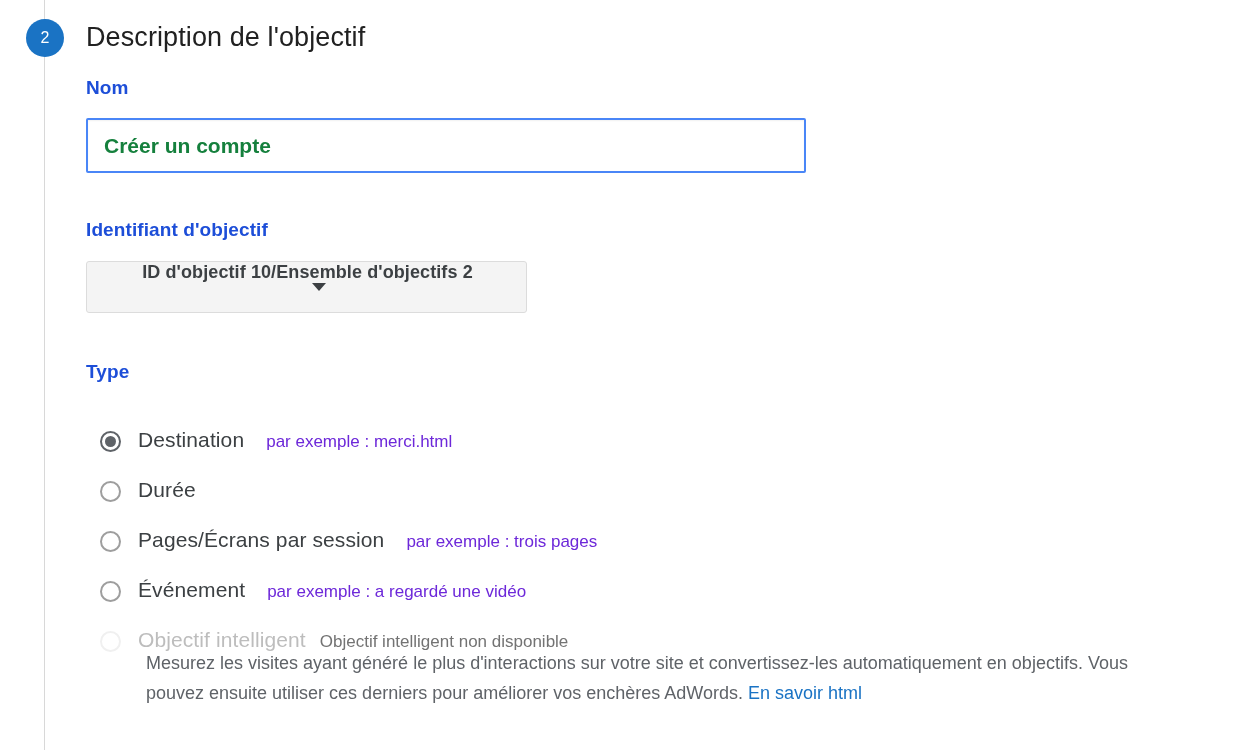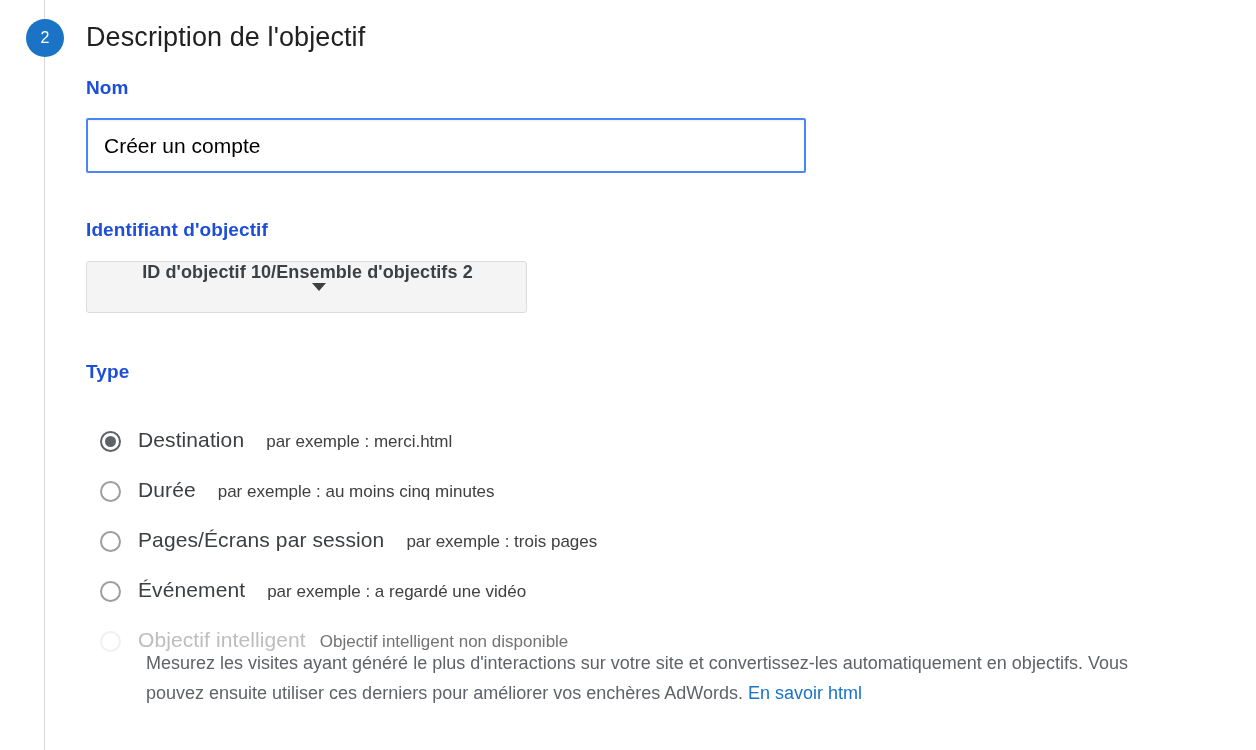--- a/index.html
+++ b/index.html
@@ -84,24 +84,25 @@
     position: absolute;
     left: 0;
     top: 118px;
     width: 720px;
     height: 55px;
     border: 2px solid #4a86f7;
     border-radius: 2px;
     background: #ffffff;
     font-family: "Liberation Sans", "DejaVu Sans", sans-serif;
     font-size: 21px;
-    color: #000000;
+    color: #15803d;
     padding: 0 16px;
     outline: none;
     box-shadow: inset 0 1px 2px rgba(0,0,0,.06);
+    font-weight: bold;
   }
 
   
   .ident-select {
     position: absolute;
     left: 0;
     top: 261px;
     height: 52px;
     min-width: 441px;
     display: inline-flex;
@@ -168,21 +169,21 @@
   .radio-label {
     font-size: 21px;
     color: #3c4043;
     letter-spacing: .1px;
     white-space: nowrap;
   }
   .radio-label.muted { color: #bdbdbd; }
 
   .radio-hint {
     font-size: 17px;
-    color: #404040;
+    color: #6d28d9;
     margin-left: 22px;
     white-space: nowrap;
   }
   .radio-hint.dark { color: #737373; margin-left: 14px; }
 
   .smart-desc {
     position: absolute;
     left: 60px;
     top: 648px;
     width: 1035px;
@@ -222,21 +223,20 @@
 
       <div class="radio-row">
         <span class="radio checked"></span>
         <span class="radio-label">Destination</span>
         <span class="radio-hint">par exemple : merci.html</span>
       </div>
 
       <div class="radio-row">
         <span class="radio"></span>
         <span class="radio-label">Durée</span>
-        <span class="radio-hint">par exemple : au moins cinq minutes</span>
       </div>
 
       <div class="radio-row">
         <span class="radio"></span>
         <span class="radio-label">Pages/Écrans par session</span>
         <span class="radio-hint">par exemple : trois pages</span>
       </div>
 
       <div class="radio-row">
         <span class="radio"></span>

